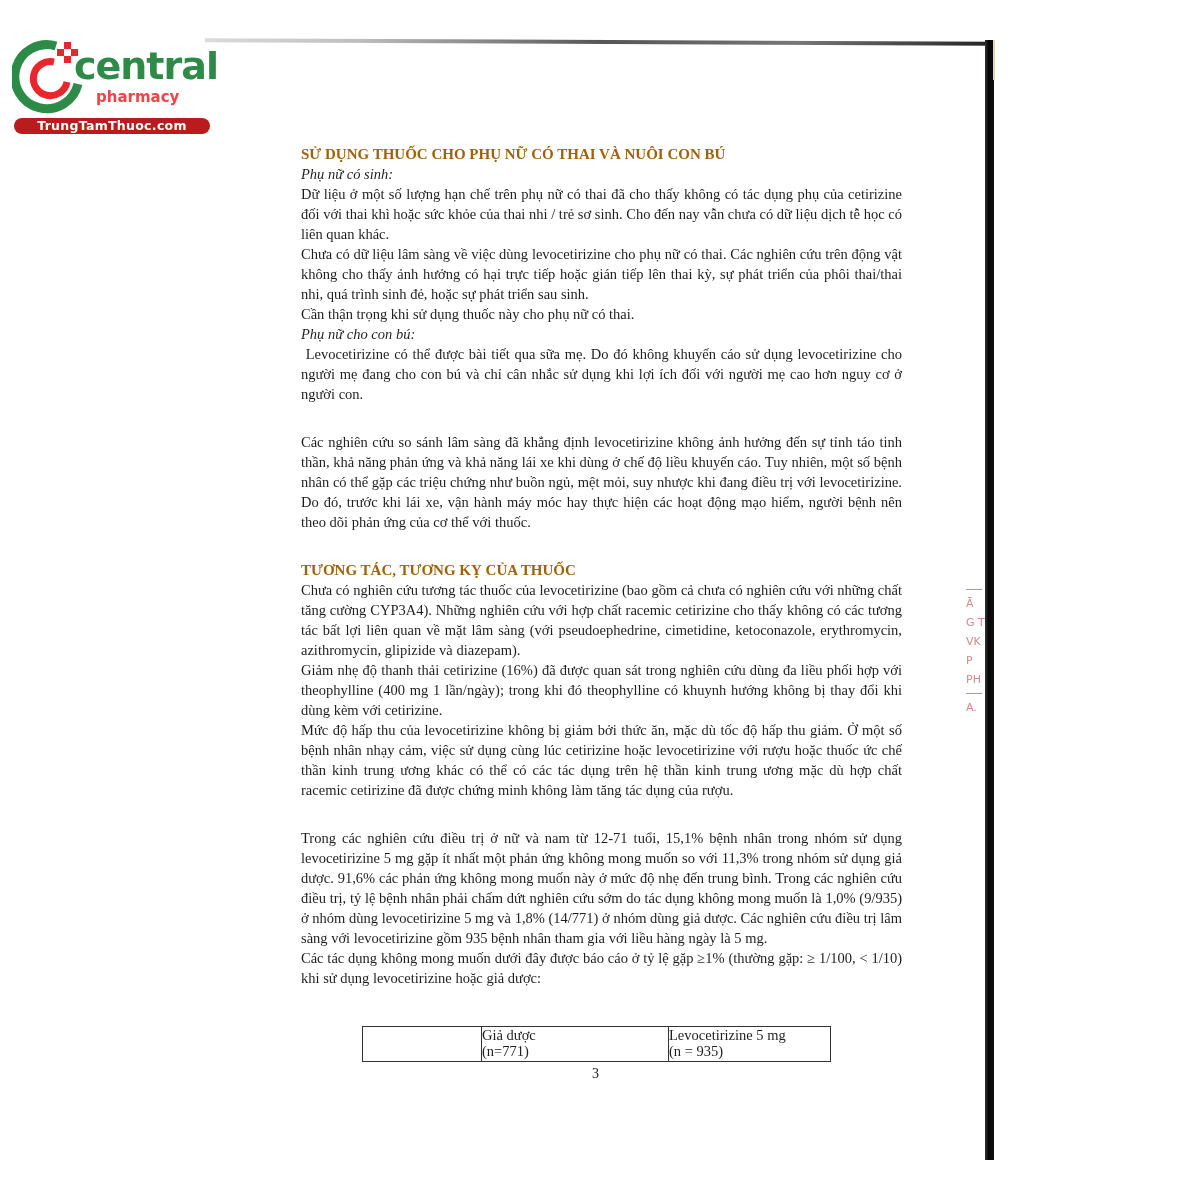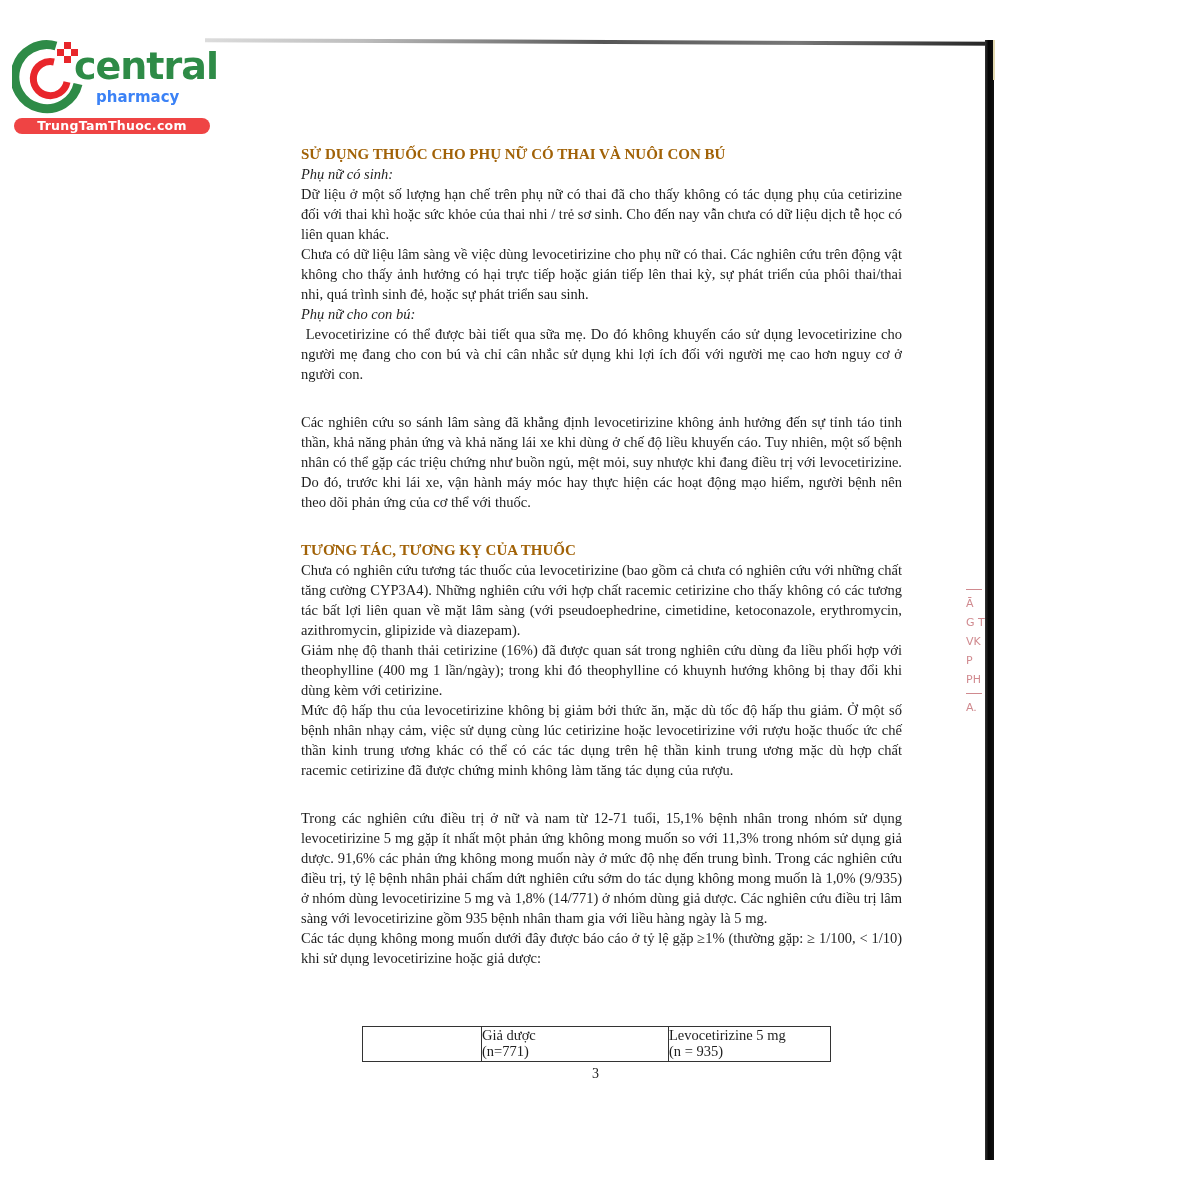--- a/index.html
+++ b/index.html
@@ -8,24 +8,24 @@
       font-family: "Liberation Serif", serif; color: #1e1e1e;
     }
     .logo { position: absolute; left: 8px; top: 38px; width: 210px; height: 100px; }
     .logo-mark { position: absolute; left: 4px; top: 0; width: 76px; height: 76px; }
     .logo-central {
       position: absolute; left: 66px; top: 8px; font-family: "DejaVu Sans", sans-serif;
       font-size: 38px; font-weight: bold; color: #2e8b47; letter-spacing: -1px; line-height: 40px;
     }
     .logo-pharmacy {
       position: absolute; left: 88px; top: 50px; font-family: "DejaVu Sans", sans-serif;
-      font-size: 15px; font-weight: bold; color: #3b82f6; line-height: 18px;
+      font-size: 15px; font-weight: bold; color: #ef4444; line-height: 18px;
     }
     .logo-url {
-      position: absolute; left: 6px; top: 80px; width: 196px; height: 16px; background: #ef4444;
+      position: absolute; left: 6px; top: 80px; width: 196px; height: 16px; background: #b91c1c;
       border-radius: 8px; color: #ffffff; font-family: "DejaVu Sans", sans-serif; font-size: 12.5px;
       font-weight: bold; text-align: center; line-height: 16px; letter-spacing: 0.3px;
     }
     .page-top-edge {
       position: absolute; left: 205px; top: 40px; width: 790px; height: 4px;
       background: linear-gradient(to right, #dcdcdc 0%, #bdbdbd 20%, #555 50%, #777 75%, #222 100%);
       transform: skewY(0.25deg);
     }
     .page-right-edge {
       position: absolute; left: 985px; top: 40px; width: 9px; height: 1120px;
@@ -94,20 +94,21 @@
   <div>A.</div>
 </div>
 
 <div class="content">
 
   <section>
     <div class="h">SỬ DỤNG THUỐC CHO PHỤ NỮ CÓ THAI VÀ NUÔI CON BÚ</div>
     <div class="sub">Phụ nữ có sinh:</div>
     <p class="p">Dữ liệu ở một số lượng hạn chế trên phụ nữ có thai đã cho thấy không có tác dụng phụ của cetirizine đối với thai khì hoặc sức khỏe của thai nhi / trẻ sơ sinh. Cho đến nay vẫn chưa có dữ liệu dịch tễ học có liên quan khác.</p>
     <p class="p">Chưa có dữ liệu lâm sàng về việc dùng levocetirizine cho phụ nữ có thai. Các nghiên cứu trên động vật không cho thấy ảnh hưởng có hại trực tiếp hoặc gián tiếp lên thai kỳ, sự phát triển của phôi thai/thai nhi, quá trình sinh đẻ, hoặc sự phát triển sau sinh.</p>
+    <p class="p">Cần thận trọng khi sử dụng thuốc này cho phụ nữ có thai.</p>
     <div class="sub">Phụ nữ cho con bú:</div>
     <p class="p" style="white-space: pre-wrap;"> Levocetirizine có thể được bài tiết qua sữa mẹ. Do đó không khuyến cáo sử dụng levocetirizine cho người mẹ đang cho con bú và chỉ cân nhắc sử dụng khi lợi ích đối với người mẹ cao hơn nguy cơ ở người con.</p>
   </section>
 
   <div class="gap"></div>
 
   <section>
     <p class="p">Các nghiên cứu so sánh lâm sàng đã khẳng định levocetirizine không ảnh hưởng đến sự tỉnh táo tinh thần, khả năng phản ứng và khả năng lái xe khi dùng ở chế độ liều khuyến cáo. Tuy nhiên, một số bệnh nhân có thể gặp các triệu chứng như buồn ngủ, mệt mỏi, suy nhược khi đang điều trị với levocetirizine. Do đó, trước khi lái xe, vận hành máy móc hay thực hiện các hoạt động mạo hiểm, người bệnh nên theo dõi phản ứng của cơ thể với thuốc.</p>
   </section>
 

